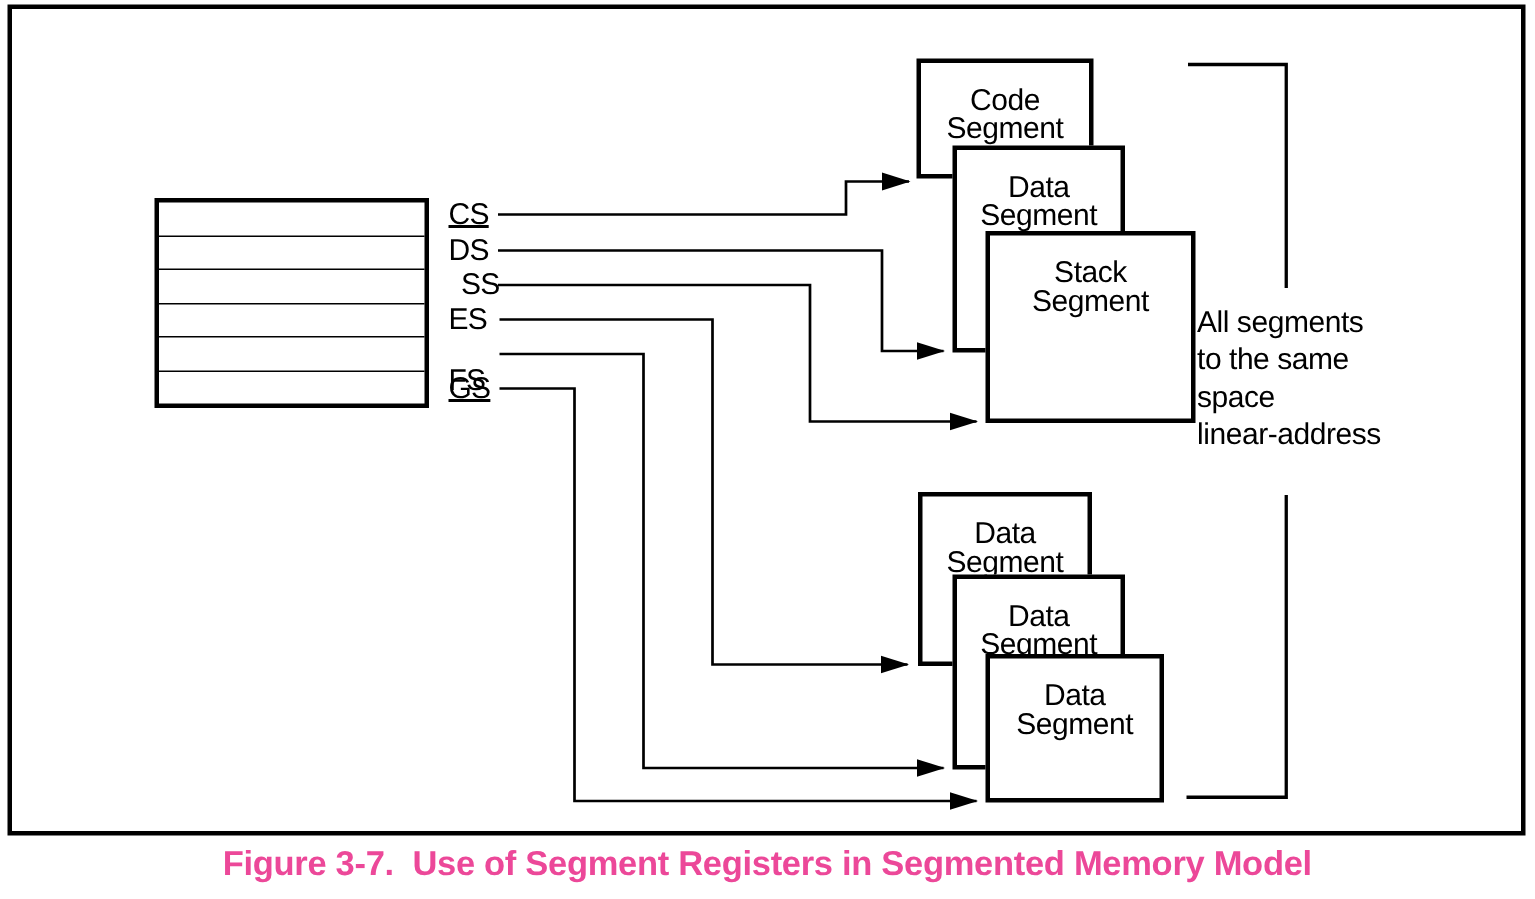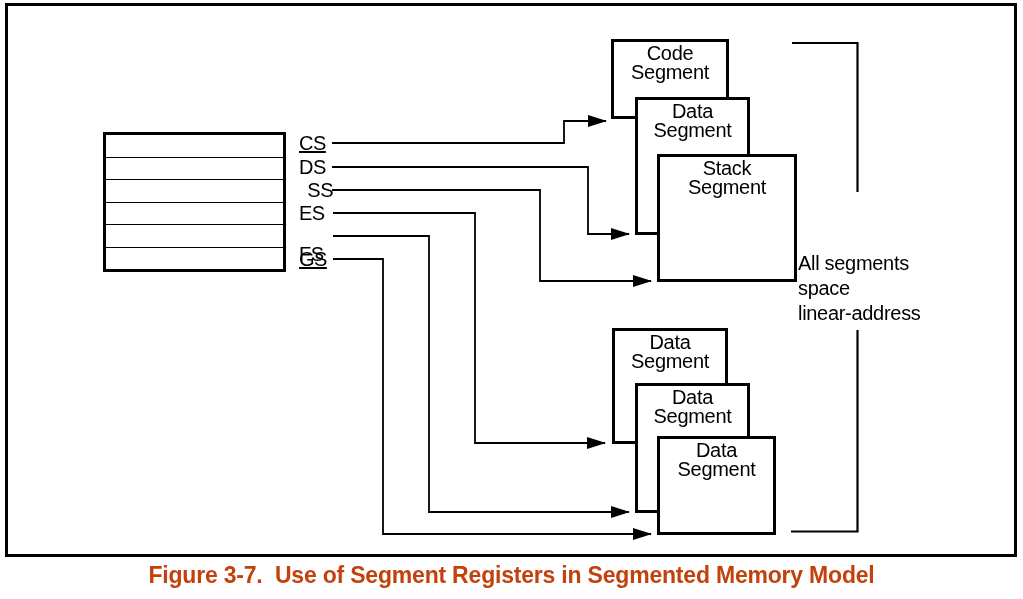--- a/index.html
+++ b/index.html
@@ -26,38 +26,38 @@
   }
   .regrow{flex:1;}
   .regrow + .regrow{border-top:1.5px solid #000;}
   .reglabel{
     position:absolute;left:299px;width:34px;height:22px;
     font-size:20px;line-height:22px;letter-spacing:-0.5px;
   }
   svg#wires{position:absolute;left:0;top:0;pointer-events:none;}
   .seg{
     position:absolute;background:#fff;border:3px solid #000;box-sizing:border-box;
-    text-align:center;font-size:20px;line-height:19px;padding-top:2px;
+    text-align:center;font-size:20px;line-height:19px;padding-top:16px;
     letter-spacing:-0.3px;
   }
   .seg span{display:block;}
   #seg-code  {left:611px;top:39px; width:118px;height:80px;}
   #seg-datat {left:635px;top:97px; width:115px;height:138px;}
   #seg-stack {left:657px;top:154px;width:140px;height:128px;}
   #seg-data1 {left:612px;top:328px;width:116px;height:116px;}
   #seg-data2 {left:635px;top:383px;width:115px;height:130px;}
   #seg-data3 {left:657px;top:436px;width:119px;height:99px;}
   #note{
     position:absolute;left:798px;top:203px;width:140px;
-    font-size:20px;line-height:25px;letter-spacing:-0.3px;background:#fff;margin-top:48px;
+    font-size:20px;line-height:25px;letter-spacing:-0.3px;background:#fff;
   }
   #caption{
     position:absolute;left:0;top:562px;width:1023px;
     text-align:center;font-size:23px;font-weight:700;
-    color:#c2410c;white-space:pre;letter-spacing:-0.2px;
+    color:#ec4899;white-space:pre;letter-spacing:-0.2px;
   }
 </style>
 </head>
 <body>
 
 <div id="canvas">
 
   <div id="frame"></div>
 
 
@@ -118,19 +118,20 @@
     <span>Data</span>
     <span>Segment</span>
   </div>
   <div class="seg" id="seg-data3">
     <span>Data</span>
     <span>Segment</span>
   </div>
 
   <div id="note">
     <div>All segments</div>
+    <div>to the same</div>
     <div>space</div>
     <div>linear-address</div>
   </div>
 
   <div id="caption">Figure 3-7.  Use of Segment Registers in Segmented Memory Model</div>
 
 </div>
 
 </body></html>

